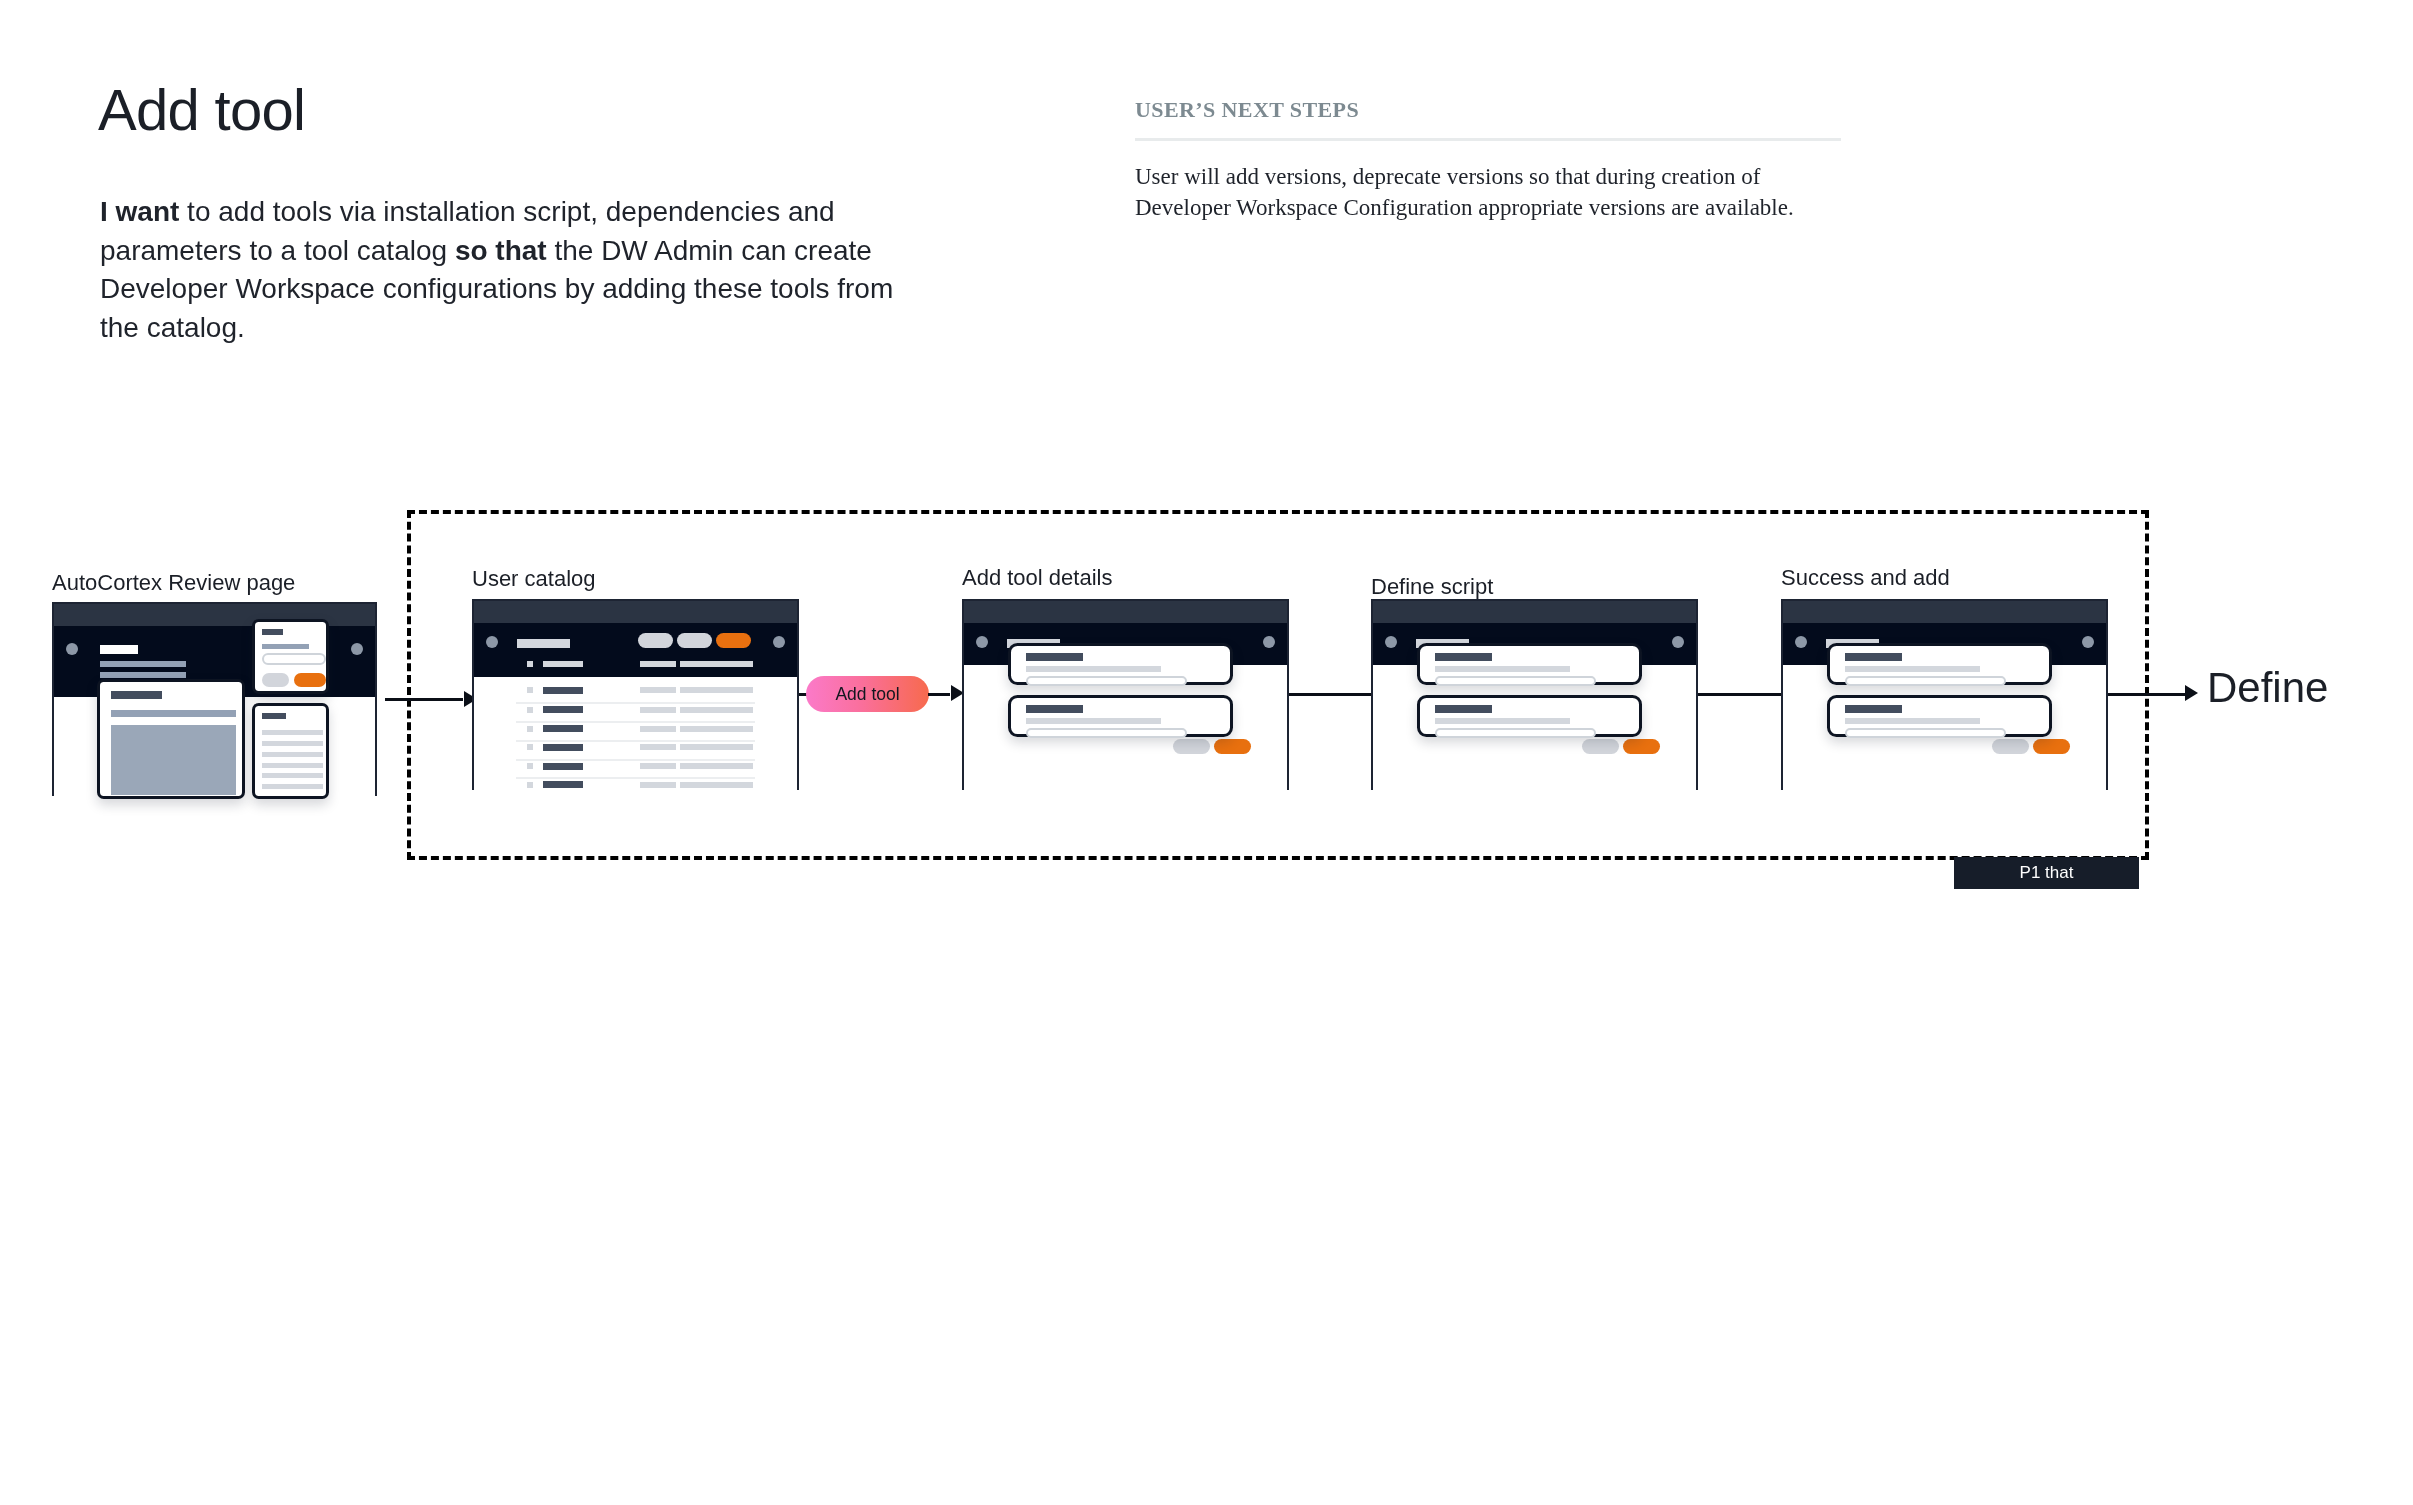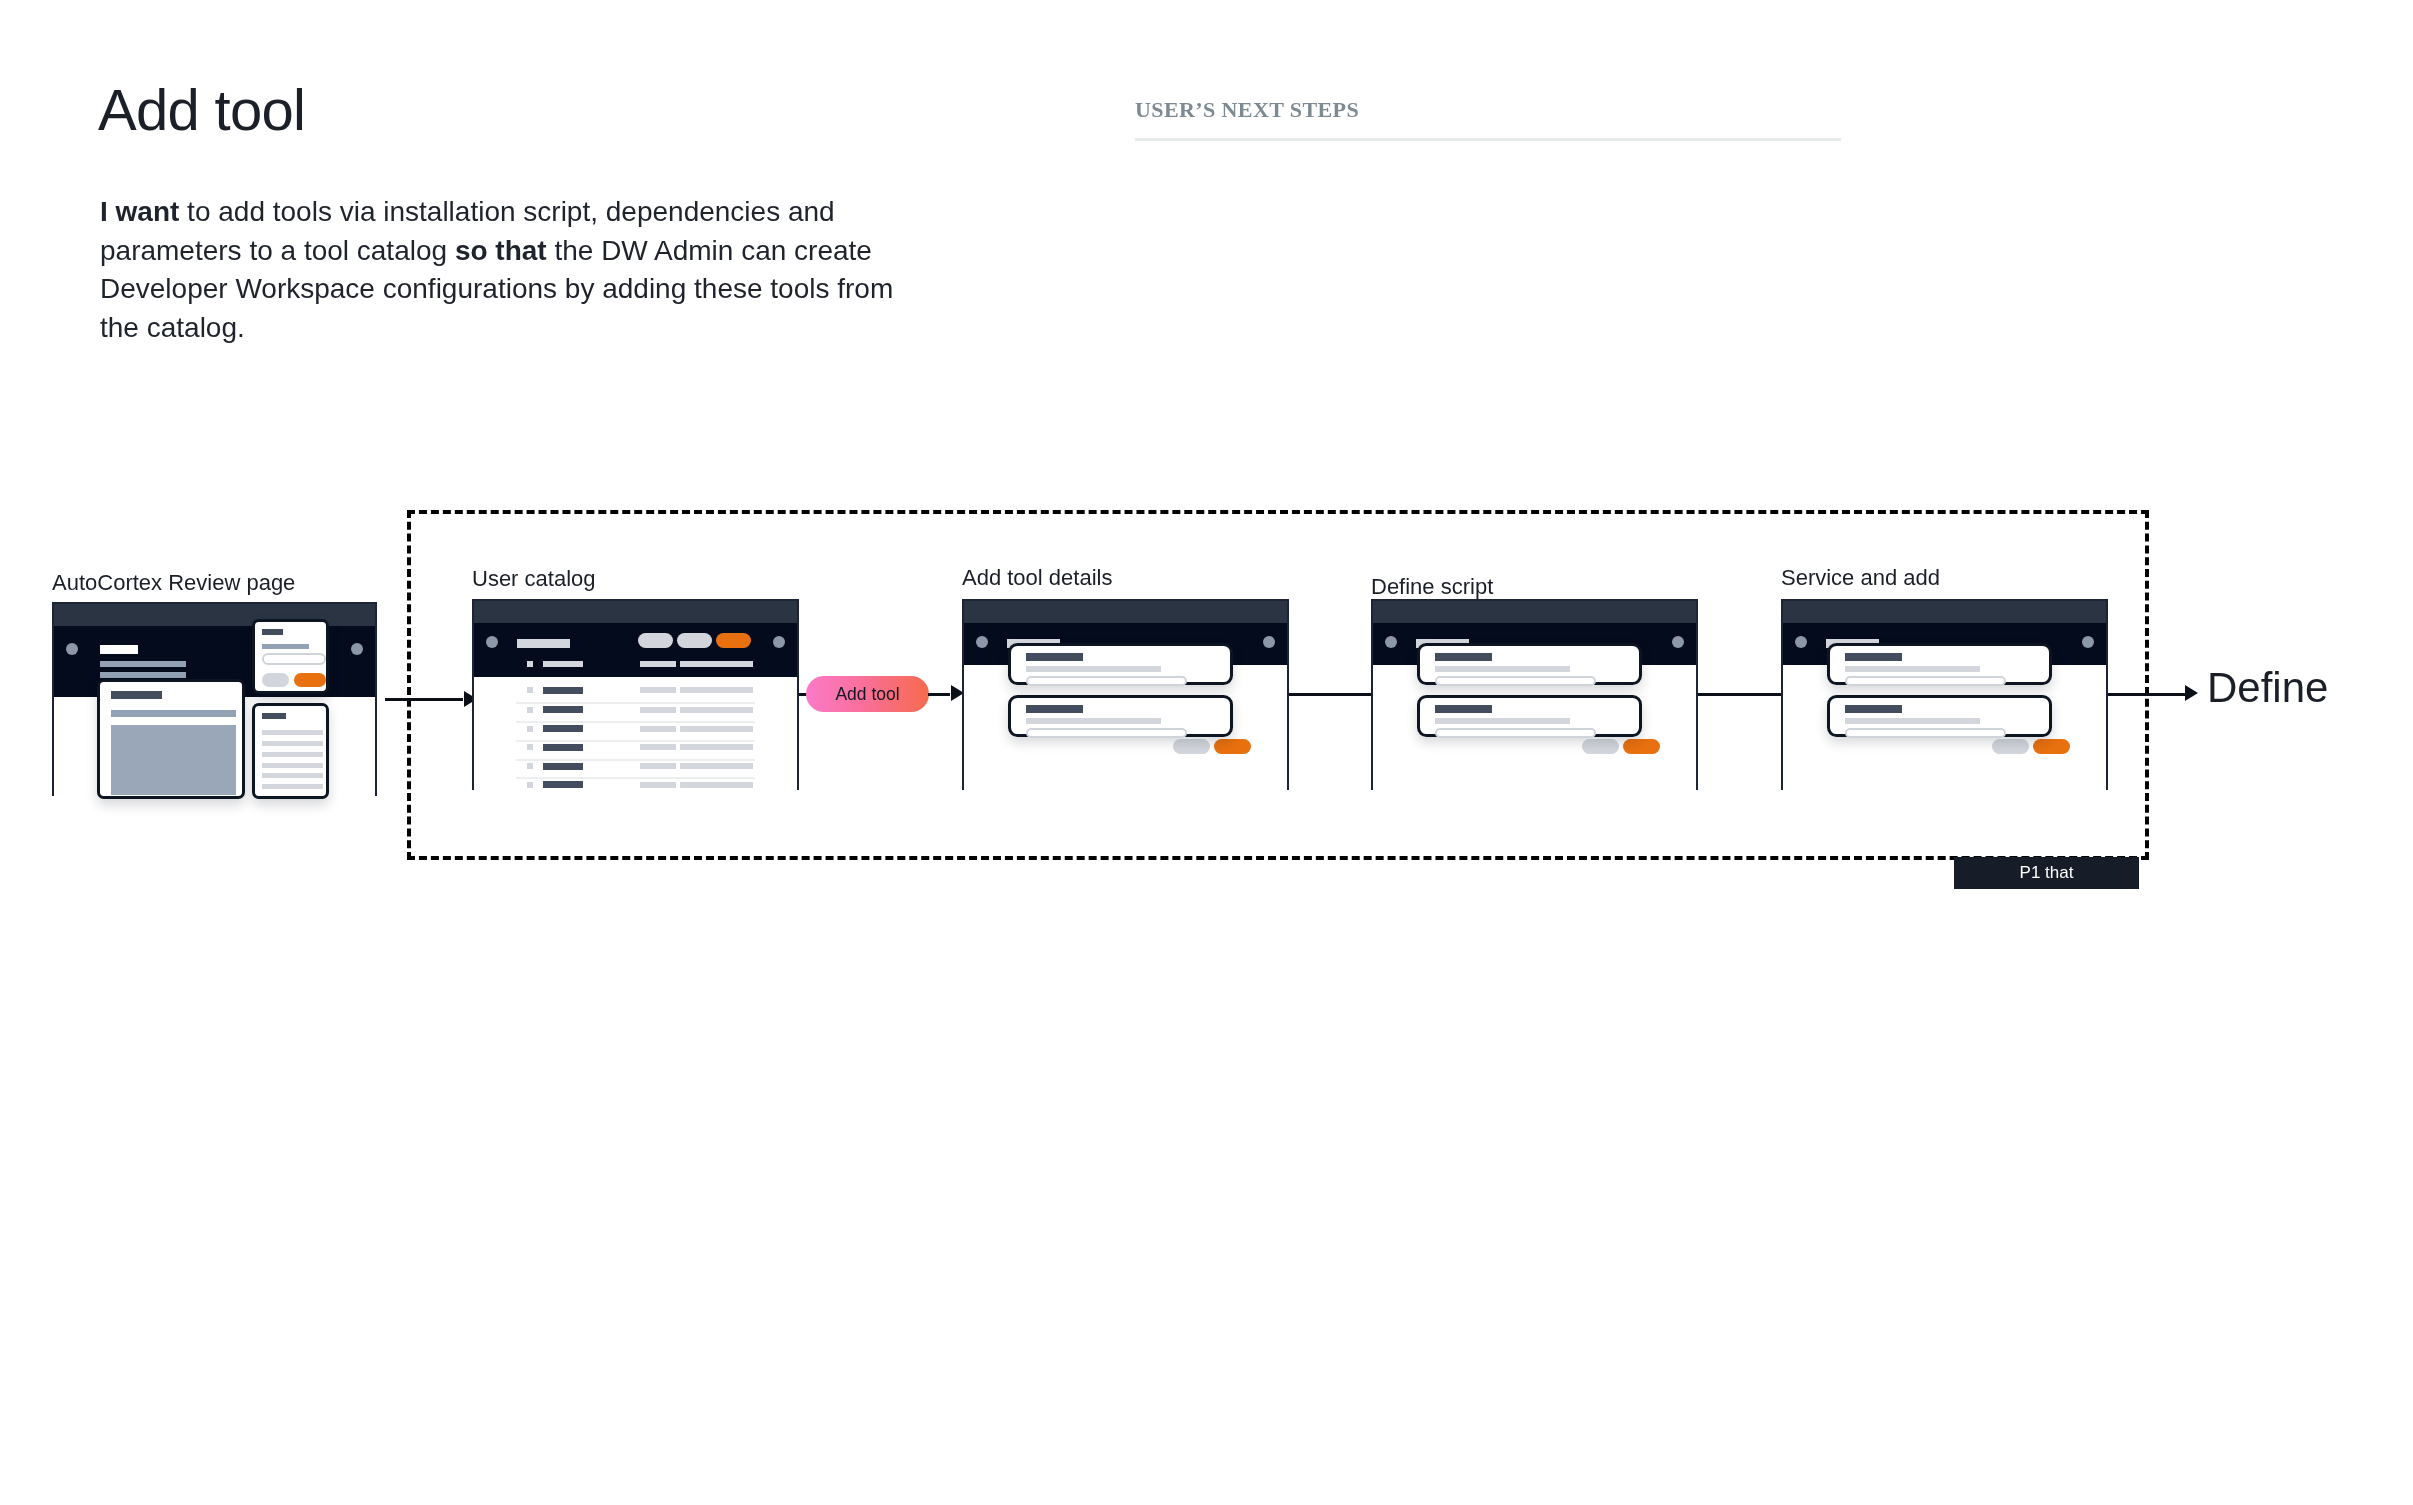--- a/index.html
+++ b/index.html
@@ -195,20 +195,21 @@
 
 <div class="page-title">Add tool</div>
 
 <div class="story-text">
   <b>I want</b><span> to add tools via installation script, dependencies and parameters to a tool catalog </span><b>so that</b><span> the DW Admin can create Developer Workspace configurations by adding these tools from the catalog.</span>
 </div>
 
 <div class="next-steps">
   <div class="next-steps-title">USER’S NEXT STEPS</div>
   <div class="next-steps-divider"></div>
+  <div class="next-steps-body">User will add versions, deprecate versions so that during creation of Developer Workspace Configuration appropriate versions are available.</div>
 </div>
 
 <div class="flow">
 
   <div class="scope-box"></div>
   <div class="scope-badge">P1 that</div>
 
   <div class="step-label" style="left:52px; top:570px;">AutoCortex Review page</div>
 
   <div class="wf" style="left:52px; top:602px; width:325px; height:194px;">
@@ -366,21 +367,21 @@
   </div>
   <div class="card" style="left:1417px; top:695px; width:225px; height:42px;">
     <div class="bar-dark" style="position:absolute; left:15px; top:7.4px; width:57px; height:7.4px;"></div>
     <div class="bar" style="position:absolute; left:15px; top:20px; width:135px; height:6px;"></div>
     <div class="field" style="position:absolute; left:15px; top:30px; width:161px; height:10px;"></div>
   </div>
 
   <div class="arrow-line" style="left:1698px; top:693px; width:84px;"></div>
   <div class="arrow-head" style="left:1782px; top:685px;"></div>
 
-  <div class="step-label" style="left:1781px; top:565px;">Service and add</div>
+  <div class="step-label" style="left:1781px; top:565px;">Success and add</div>
 
   <div class="wf" style="left:1781px; top:599px; width:327px; height:191px;">
     <div class="wf-topbar"></div>
     <div class="wf-header" style="height:42px;">
       <div class="wf-dot" style="left:12px; top:13.5px;"></div>
       <div class="wf-dot" style="right:12px; top:13.5px;"></div>
       <div class="wf-title-bar" style="left:43px; top:16px; width:53px;"></div>
     </div>
     <div class="wf-body" style="height:125px;">
       <div class="pill pill-grey" style="position:absolute; left:209px; top:74px; width:37px; height:15px;"></div>

